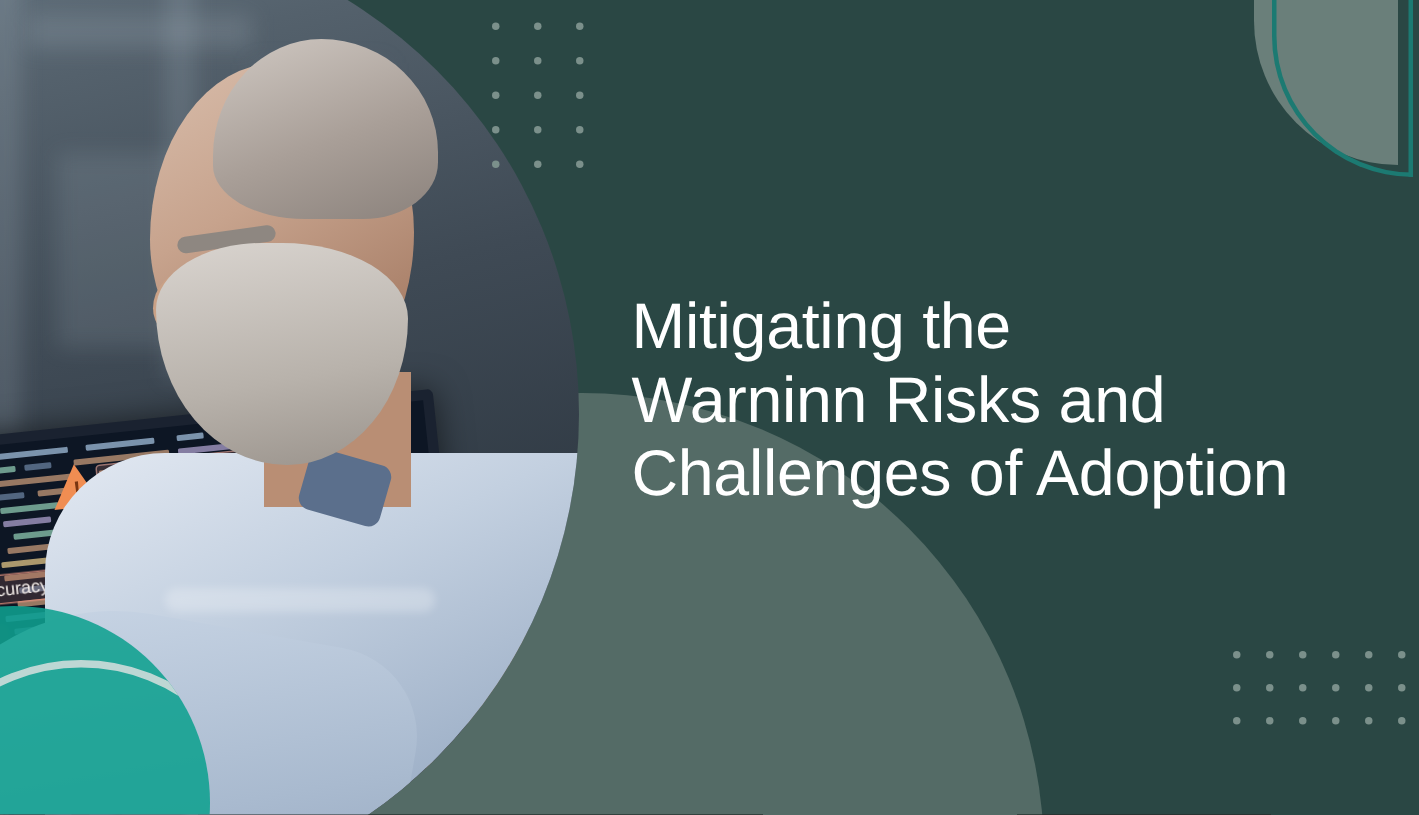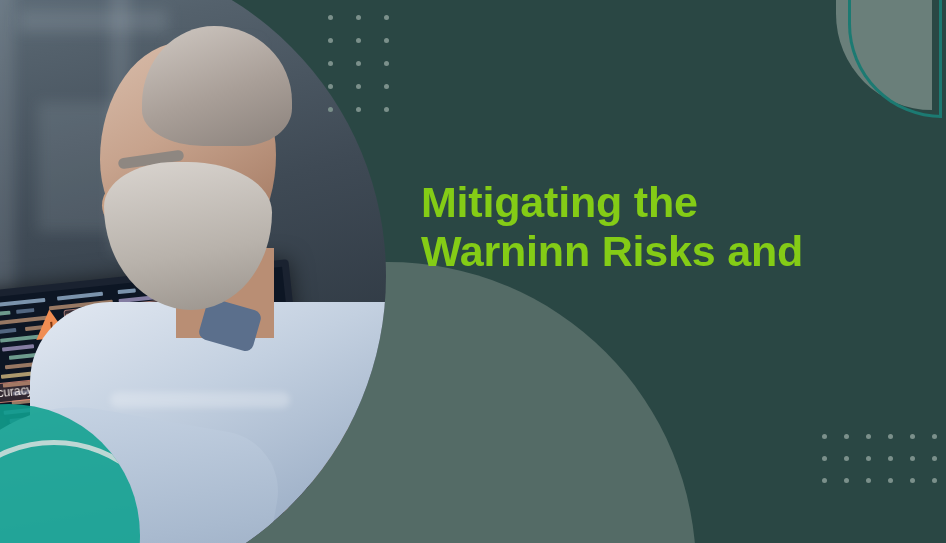--- a/index.html
+++ b/index.html
@@ -333,26 +333,26 @@
     width: 330px; height: 230px;
     background: linear-gradient(160deg, #cdd9e8 0%, #a9bacf 55%, #8a9cb5 100%);
     border-radius: 140px 60px 40px 90px;
     transform: rotate(10deg);
   }
 
   
   .title {
     position: absolute;
     left: 421px;
-    top: 178px;
+    top: 194px;
     width: 500px;
-    color: #84cc16;
+    color: #ffffff;
     font-family: "Liberation Sans", sans-serif;
     font-size: 43px;
-    font-weight: bold;
+    font-weight: normal;
     line-height: 49px;
     letter-spacing: -0.2px;
   }
   .title-line { display: block; white-space: nowrap; }
 </style>
 </head>
 <body>
 
 <div id="banner">
 
@@ -563,15 +563,16 @@
       <div class="dot"></div>
       <div class="dot"></div>
       <div class="dot"></div>
       <div class="dot"></div>
       <div class="dot"></div>
     </div>
 
   <div class="title">
     <span class="title-line">Mitigating the</span>
     <span class="title-line">Warninn Risks and</span>
+    <span class="title-line">Challenges of Adoption</span>
   </div>
 
 </div>
 
 </body></html>

